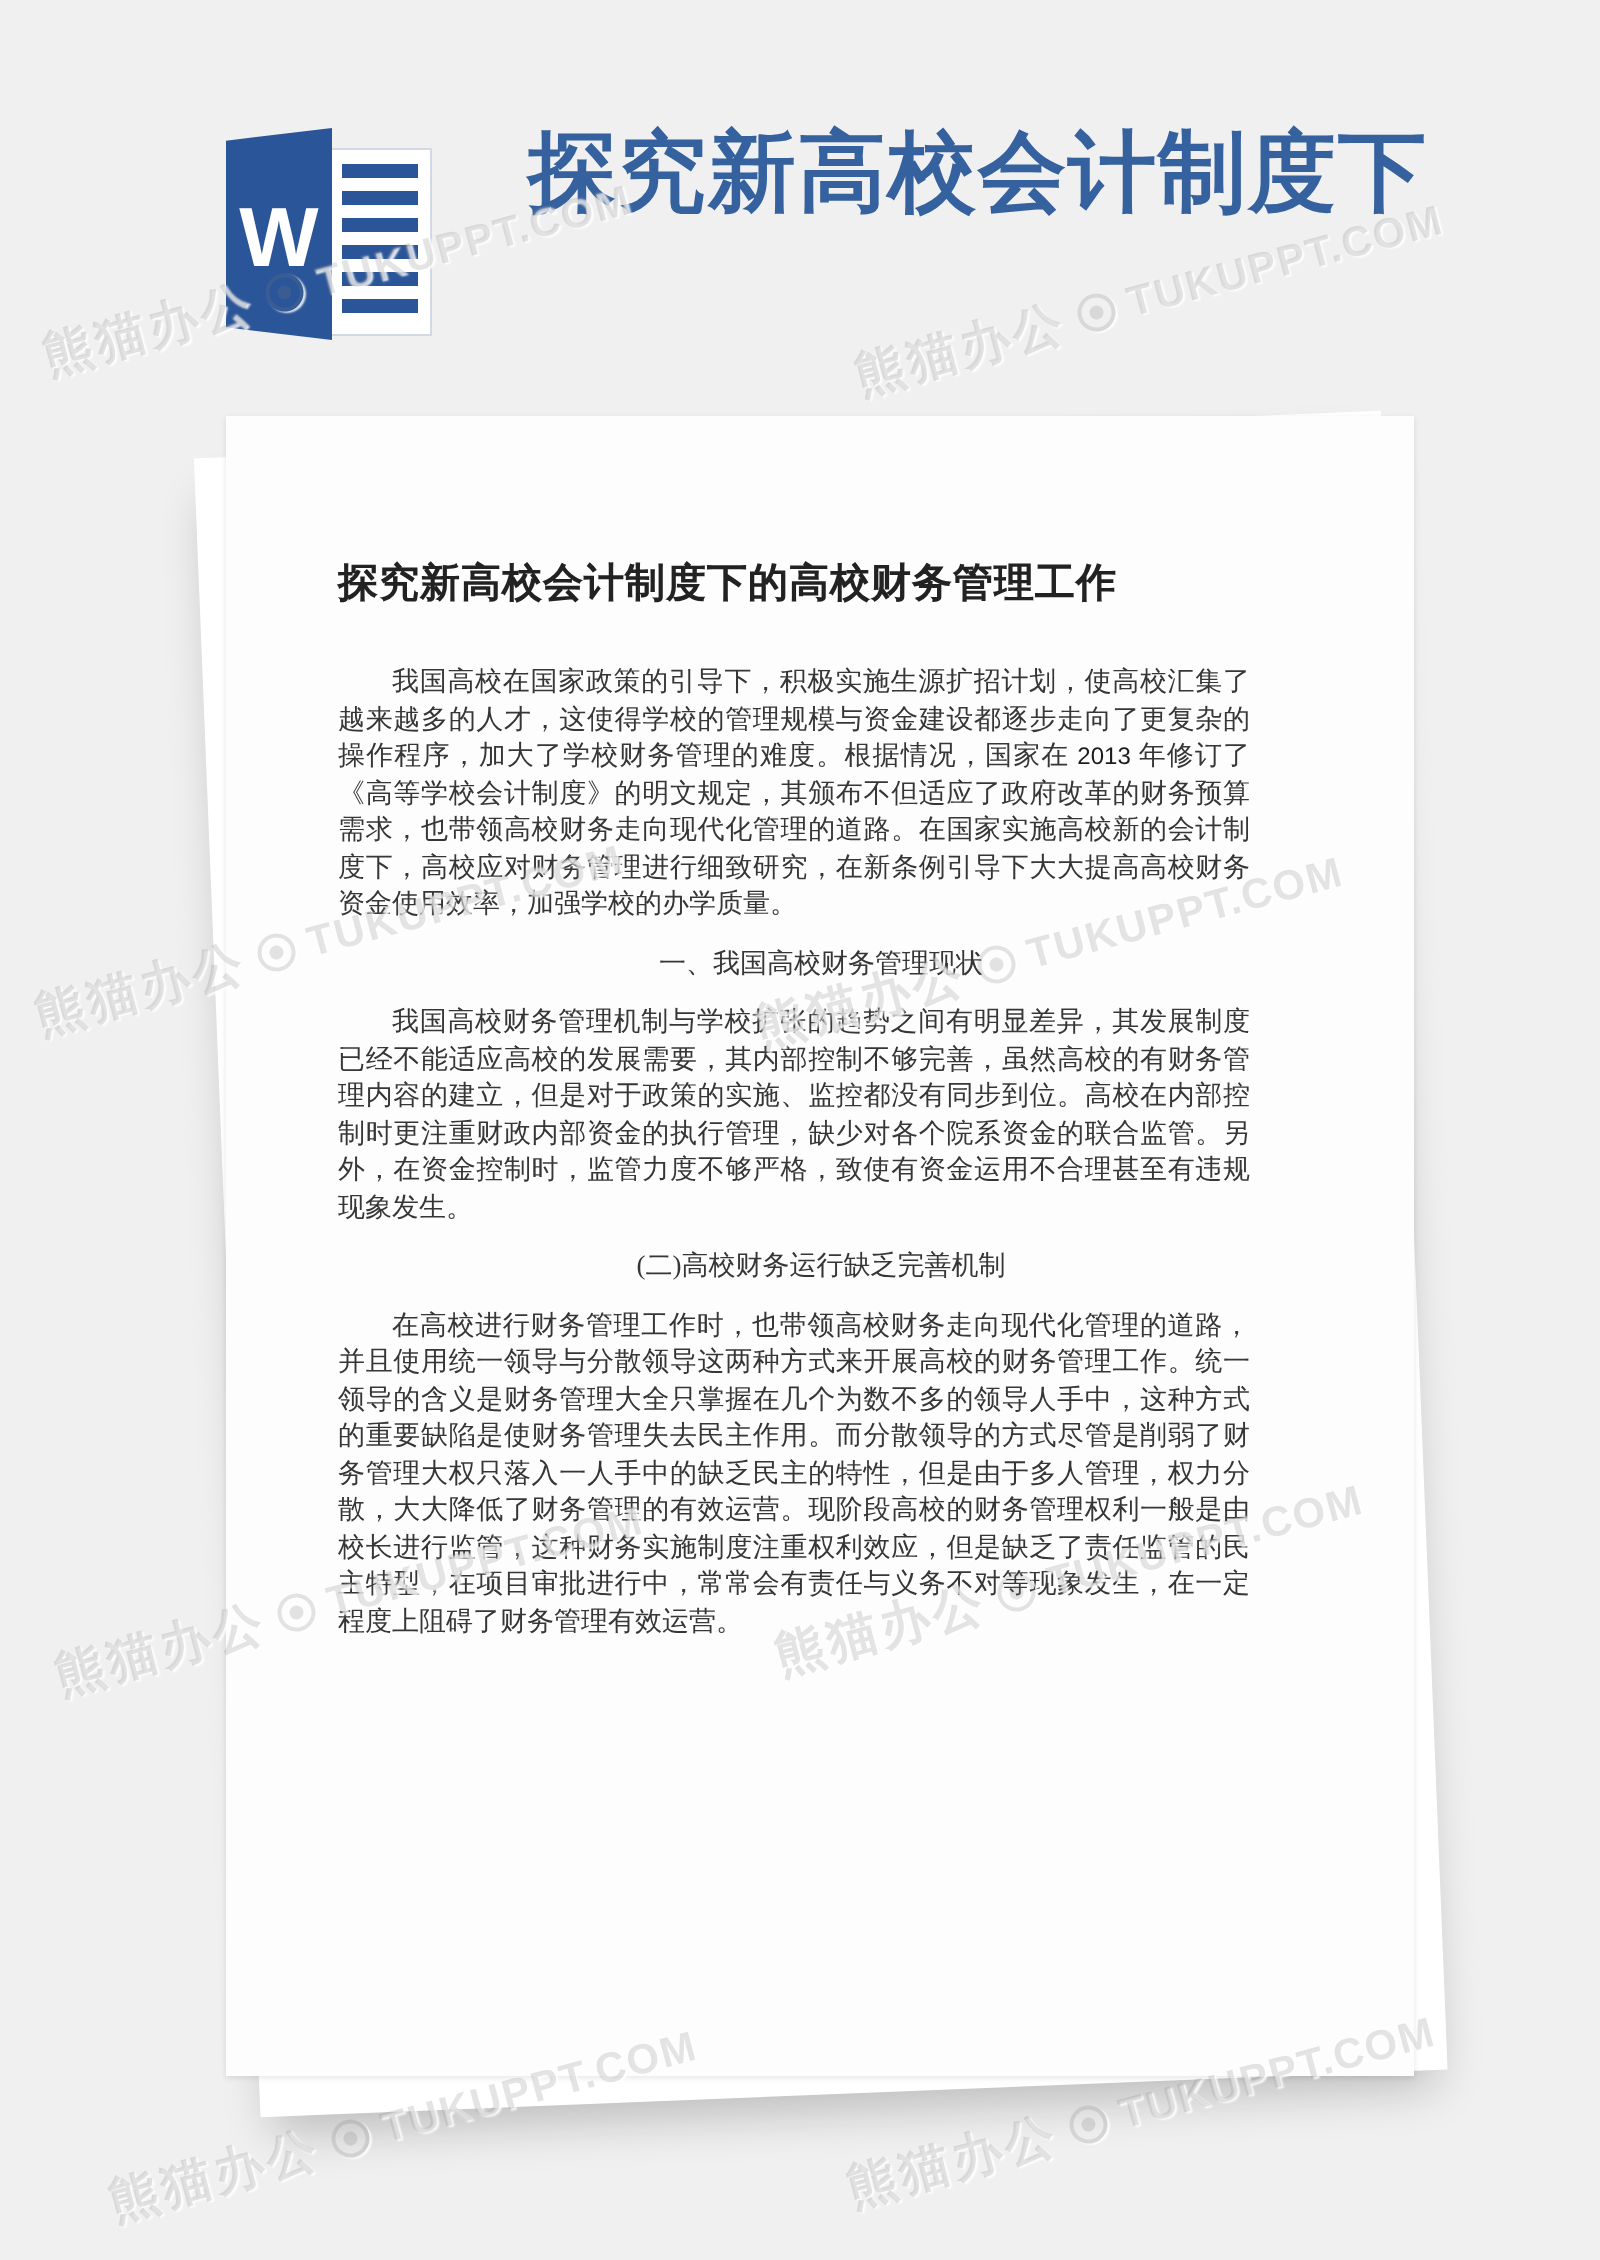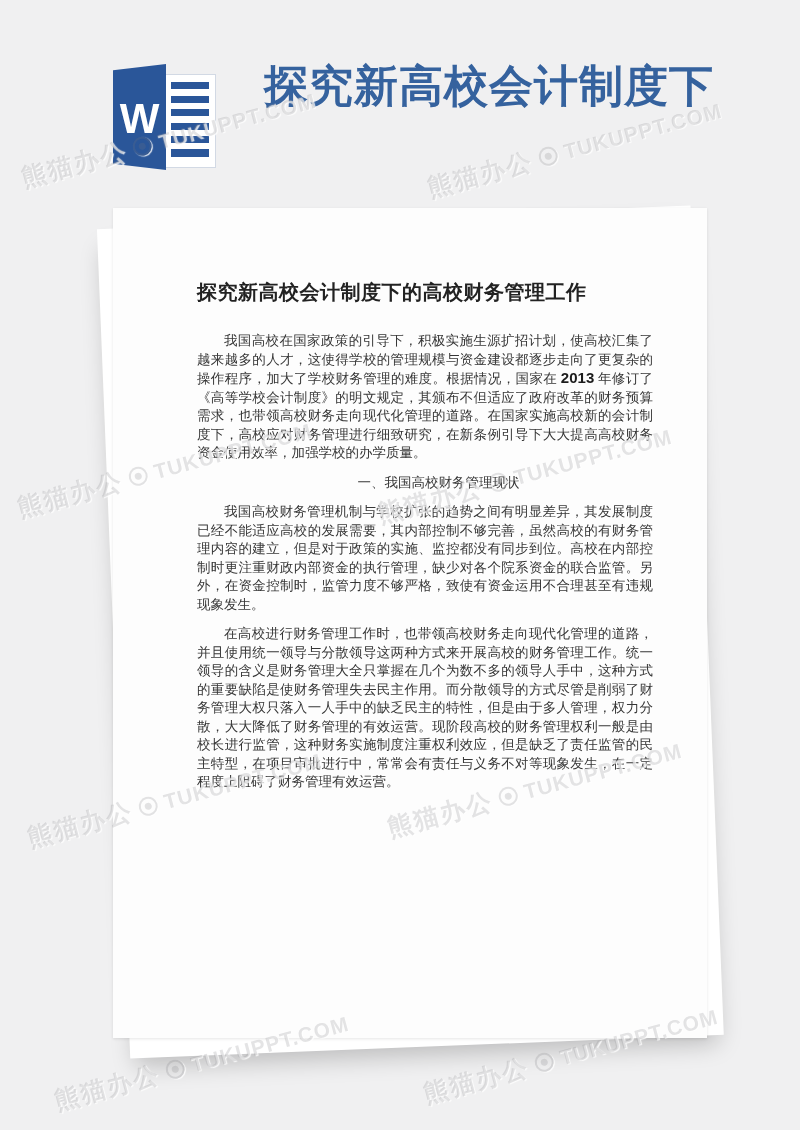--- a/index.html
+++ b/index.html
@@ -51,34 +51,34 @@
     position:absolute;left:113px;top:208px;width:594px;height:830px;
     background:#ffffff;
     transform:rotate(-2.3deg) translateY(9px);
     box-shadow:0 14px 24px -6px rgba(0,0,0,.22);
   }
   .page-front{
     position:absolute;left:113px;top:208px;width:594px;height:830px;
     background:#fdfdfd;
     box-shadow:0 1px 3px rgba(0,0,0,.10);
   }
-  .doc-body{position:absolute;left:84px;top:70px;width:456px;}
+  .doc-body{position:absolute;left:56px;top:70px;width:456px;}
   .doc-title{
     font-size:20px;font-weight:bold;color:#222;
     letter-spacing:.5px;line-height:28px;margin:0 0 26px 0;
   }
   .doc-block{
     font-size:13.5px;line-height:18.5px;color:var(--body-text);
     text-indent:2em;margin:0 0 11px 0;font-weight:normal;
   }
   .doc-para{text-align:justify;}
   .doc-heading{text-align:center;}
   .num-em{
     font-family:"Liberation Sans","DejaVu Sans",sans-serif;
-    font-weight:bold;font-size:15px;color:#1c1c1c;
+    font-weight:normal;font-size:12px;color:#1c1c1c;
   }
 
   
   .wm-layer{position:absolute;inset:0;pointer-events:none;z-index:10;}
   .wm{
     position:absolute;width:310px;
     transform:rotate(-15deg);transform-origin:0 50%;
     display:flex;align-items:center;gap:7px;
     font-family:"Liberation Sans","DejaVu Sans",sans-serif;
     color:rgba(118,118,126,.20);
@@ -118,20 +118,21 @@
 
   <div class="page-behind"></div>
 
   <div class="page-front">
     <div class="doc-body">
       <h2 class="doc-title">探究新高校会计制度下的高校财务管理工作</h2>
       <div>
           <p class="doc-block doc-para"><span>我国高校在国家政策的引导下，积极实施生源扩招计划，使高校汇集了越来越多的人才，这使得学校的管理规模与资金建设都逐步走向了更复杂的操作程序，加大了学校财务管理的难度。根据情况，国家在 </span><span class="num-em">2013</span><span> 年修订了《高等学校会计制度》的明文规定，其颁布不但适应了政府改革的财务预算需求，也带领高校财务走向现代化管理的道路。在国家实施高校新的会计制度下，高校应对财务管理进行细致研究，在新条例引导下大大提高高校财务资金使用效率，加强学校的办学质量。</span></p>
           <h3 class="doc-block doc-heading"><span>一、我国高校财务管理现状</span></h3>
           <p class="doc-block doc-para"><span>我国高校财务管理机制与学校扩张的趋势之间有明显差异，其发展制度已经不能适应高校的发展需要，其内部控制不够完善，虽然高校的有财务管理内容的建立，但是对于政策的实施、监控都没有同步到位。高校在内部控制时更注重财政内部资金的执行管理，缺少对各个院系资金的联合监管。另外，在资金控制时，监管力度不够严格，致使有资金运用不合理甚至有违规现象发生。</span></p>
+          <h3 class="doc-block doc-heading"><span>(二)高校财务运行缺乏完善机制</span></h3>
           <p class="doc-block doc-para"><span>在高校进行财务管理工作时，也带领高校财务走向现代化管理的道路，并且使用统一领导与分散领导这两种方式来开展高校的财务管理工作。统一领导的含义是财务管理大全只掌握在几个为数不多的领导人手中，这种方式的重要缺陷是使财务管理失去民主作用。而分散领导的方式尽管是削弱了财务管理大权只落入一人手中的缺乏民主的特性，但是由于多人管理，权力分散，大大降低了财务管理的有效运营。现阶段高校的财务管理权利一般是由校长进行监管，这种财务实施制度注重权利效应，但是缺乏了责任监管的民主特型，在项目审批进行中，常常会有责任与义务不对等现象发生，在一定程度上阻碍了财务管理有效运营。</span></p>
         </div>
     </div>
   </div>
 
   <div class="wm-layer">
       <div class="wm" style="left: 22px; top: 162px;">
         <span class="wm-cn">熊猫办公</span>
         <span class="wm-logo"></span>
         <span class="wm-domain">TUKUPPT.COM</span>

